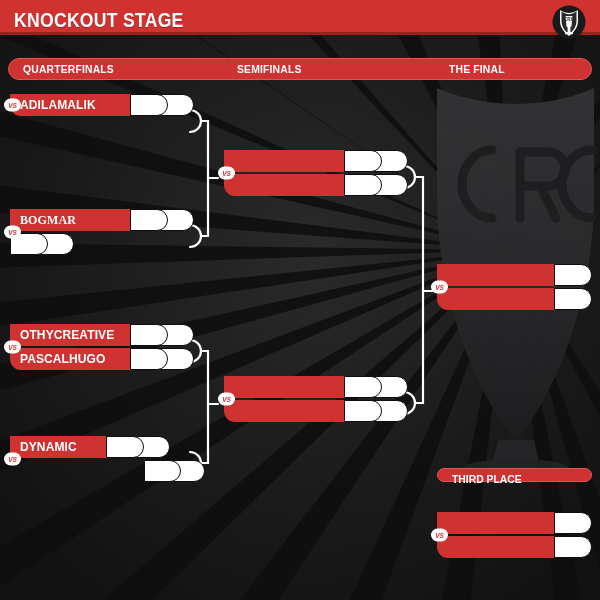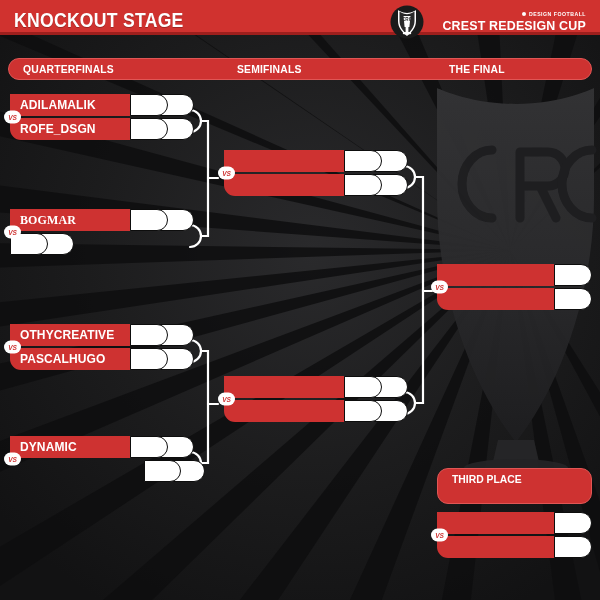--- a/index.html
+++ b/index.html
@@ -90,21 +90,21 @@
     display:flex; align-items:center; justify-content:center;
     font-size:6.5px; font-weight:bold; color:#CE3231;
     font-style:italic; letter-spacing:-.2px;
   }
 
   
   #connect { position:absolute; inset:0; z-index:3; pointer-events:none; }
 
   
   .thirdbar {
-    position:absolute; left:437px; top:468px; width:155px; height:36px;
+    position:absolute; left:437px; top:468px; width:155px; height:14px;
     background:#CE3231; border-radius:11px; z-index:5;
     border:1px solid #E05655;
   }
   .thirdbar span {
     position:absolute; left:14px; top:4px;
     font-size:11.5px; font-weight:bold; color:#fff;
     transform:scaleX(.9); transform-origin:left center;
   }
 </style>
 </head>
@@ -202,48 +202,36 @@
       <circle cx="17" cy="19" r="16.5" fill="#1a1a1a"></circle>
       <path d="M8,7 C8,7 12,10 17,10 C22,10 26,7 26,7 L26,18 C26,25 21,30 17,33
                C13,30 8,25 8,18 Z" fill="#ffffff"></path>
       <path d="M9.5,8.6 C9.5,8.6 13,11.2 17,11.2 C21,11.2 24.5,8.6 24.5,8.6
                L24.5,18 C24.5,24.2 20.3,28.7 17,31.2 C13.7,28.7 9.5,24.2 9.5,18 Z" fill="#2a2a2a"></path>
       <path d="M13.5,13 L20.5,13 L19.4,24 L14.6,24 Z" fill="#ffffff"></path>
       <rect x="15.6" y="24" width="2.8" height="5" fill="#ffffff"></rect>
       <rect x="12.8" y="29" width="8.4" height="2.2" rx="1" fill="#ffffff"></rect>
       <text x="17" y="18.4" font-size="4.6" font-weight="bold" fill="#2a2a2a" text-anchor="middle" font-family="'Liberation Sans',sans-serif">CRC</text>
     </svg>
-    <div class="logo-text">
-      <div class="logo-sub">
-        <span class="logo-dot"></span>
-        <span>DESIGN FOOTBALL</span>
-      </div>
-      <div class="logo-main">CREST REDESIGN CUP</div>
-    </div>
   </div>
 </div>
 
 <div class="roundbar">
   <span class="rl-qf">QUARTERFINALS</span>
   <span class="rl-sf">SEMIFINALS</span>
   <span class="rl-f">THE FINAL</span>
 </div>
 
 <div class="match" style="left:10px; top:94px; width:195px;">
   <div class="vs">VS</div>
   <div class="row">
     <div class="team" style="width:120px;">ADILAMALIK</div>
     <div class="score s1" style="width:38px;"></div>
     <div class="score s2" style="width:38px;"></div>
   </div>
-  <div class="row">
-    <div class="team" style="width:120px;">ROFE_DSGN</div>
-    <div class="score s1" style="width:38px;"></div>
-    <div class="score s2" style="width:38px;"></div>
-  </div>
 </div>
 
 <div class="match" style="left:10px; top:209px; width:195px;">
   <div class="vs">VS</div>
   <div class="row">
     <div class="team" style="width:120px;font-family:Liberation Serif, serif;">BOGMAR</div>
     <div class="score s1" style="width:38px;"></div>
     <div class="score s2" style="width:38px;"></div>
   </div>
   <div class="row">
@@ -262,21 +250,21 @@
   <div class="row">
     <div class="team" style="width:120px;">PASCALHUGO</div>
     <div class="score s1" style="width:38px;"></div>
     <div class="score s2" style="width:38px;"></div>
   </div>
 </div>
 
 <div class="match" style="left:10px; top:436px; width:195px;">
   <div class="vs">VS</div>
   <div class="row">
-    <div class="team" style="width:120px;">DYNAMIC</div>
+    <div class="team" style="width:96px;">DYNAMIC</div>
     <div class="score s1" style="width:38px;"></div>
     <div class="score s2" style="width:38px;"></div>
   </div>
   <div class="row">
     <div class="team" style="width:140px;margin-top:28px;">ONI</div>
     <div class="score s1" style="width:38px;"></div>
     <div class="score s2" style="width:38px;"></div>
   </div>
 </div>
 

